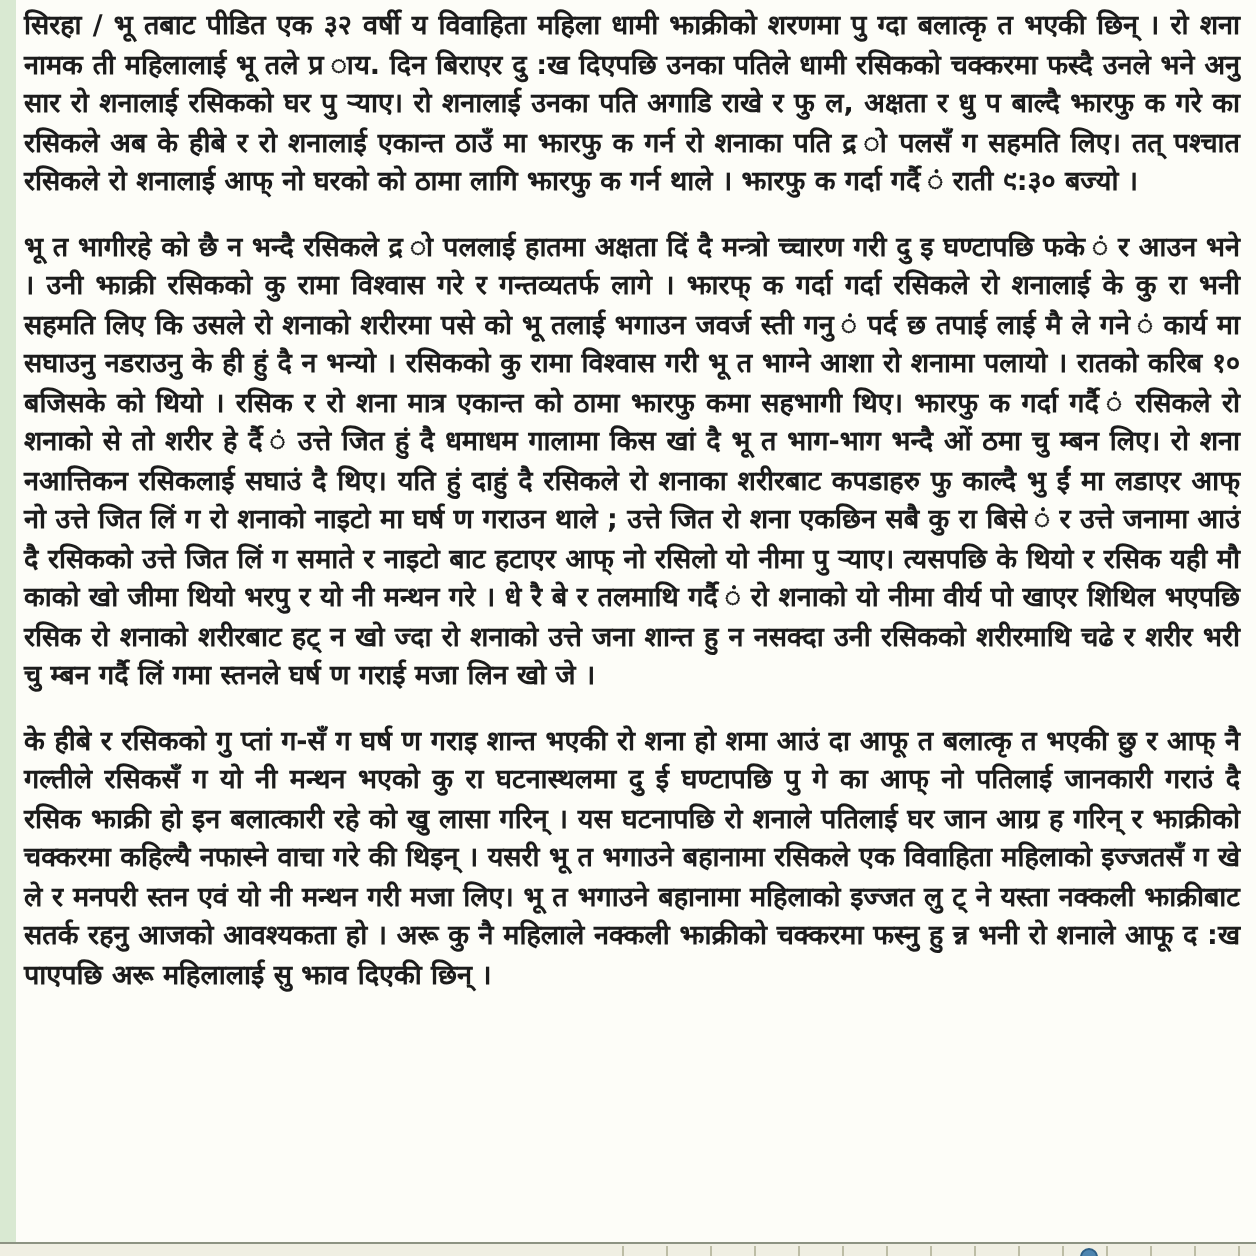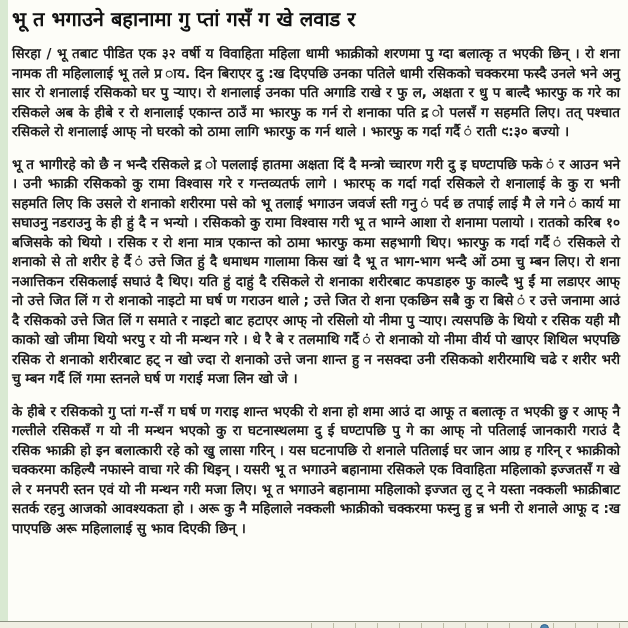--- a/index.html
+++ b/index.html
@@ -75,21 +75,20 @@
   }
 </style>
 </head>
 <body>
 
 <div class="page">
 
   <div class="left-gutter"></div>
 
   <div class="content">
-    <h1 class="article-title">भू त भगाउने  बहानामा गु प्तां गसँ ग खे लवाड र</h1>
 
     <div class="article-body">
       <p>सिरहा / भू तबाट पीडित एक ३२ वर्षी य विवाहिता महिला धामी झाक्रीको  शरणमा पु ग्दा बलात्कृ त भएकी छिन् । रो शना नामक ती महिलालाई  भू तले  प्र ाय. दिन बिराएर दु :ख दिएपछि उनका पतिले  धामी रसिकको  चक्करमा फस्दै  उनले  भने  अनु सार रो शनालाई  रसिकको  घर पु ऱ्याए। रो शनालाई  उनका पति अगाडि राखे र फु ल, अक्षता र धु प बाल्दै  झारफु क गरे का रसिकले  अब के हीबे र रो शनालाई  एकान्त ठाउँ मा झारफु क गर्न  रो शनाका पति द्र ो पलसँ ग सहमति लिए। तत् पश्चात रसिकले  रो शनालाई  आफ् नो  घरको  को ठामा लागि झारफु क गर्न  थाले  । झारफु क गर्दा  गर्दै ं  राती ९:३० बज्यो  ।</p>
       <p>भू त भागीरहे को  छै न भन्दै  रसिकले  द्र ो पललाई  हातमा अक्षता दिं दै  मन्त्रो च्चारण गरी दु इ  घण्टापछि फके ं र आउन भने  । उनी झाक्री रसिकको  कु रामा विश्वास गरे र गन्तव्यतर्फ  लागे  । झारफ् क गर्दा  गर्दा  रसिकले  रो शनालाई  के  कु रा भनी सहमति लिए कि उसले  रो शनाको  शरीरमा पसे को  भू तलाई  भगाउन जवर्ज स्ती गनु ं पर्द छ तपाई लाई  मै ले  गने ं कार्य मा सघाउनु  नडराउनु  के ही हुं दै न भन्यो  । रसिकको  कु रामा विश्वास गरी भू त भाग्ने  आशा रो शनामा पलायो  । रातको  करिब १० बजिसके को  थियो  । रसिक र रो शना मात्र एकान्त को ठामा झारफु कमा सहभागी थिए। झारफु क गर्दा  गर्दै ं  रसिकले  रो शनाको  से तो  शरीर हे र्दै ं उत्ते जित हुं दै  धमाधम गालामा किस खां दै  भू त भाग-भाग भन्दै  ओं ठमा चु म्बन लिए। रो शना नआत्तिकन रसिकलाई  सघाउं दै  थिए। यति हुं दाहुं दै  रसिकले  रो शनाका शरीरबाट कपडाहरु फु काल्दै  भु ईं मा लडाएर आफ् नो  उत्ते जित लिं ग रो शनाको  नाइटो मा घर्ष ण गराउन थाले ; उत्ते जित रो शना एकछिन सबै  कु रा बिसे ं र उत्ते जनामा आउं दै  रसिकको  उत्ते जित लिं ग समाते र नाइटो बाट हटाएर आफ् नो  रसिलो  यो नीमा पु ऱ्याए। त्यसपछि के  थियो  र रसिक यही मौ काको  खो जीमा थियो  भरपु र यो नी मन्थन गरे  । धे रै बे र तलमाथि गर्दै ं  रो शनाको  यो नीमा वीर्य  पो  खाएर शिथिल भएपछि रसिक रो शनाको  शरीरबाट हट् न खो ज्दा रो शनाको  उत्ते जना शान्त हु न नसक्दा उनी रसिकको  शरीरमाथि चढे र शरीर भरी चु म्बन गर्दै  लिं गमा स्तनले  घर्ष ण गराई  मजा लिन खो जे  ।</p>
       <p>के हीबे र रसिकको  गु प्तां ग-सँ ग घर्ष ण गराइ शान्त भएकी रो शना हो शमा आउं दा आफू  त बलात्कृ त भएकी छु  र आफ् नै  गल्तीले  रसिकसँ ग यो नी मन्थन भएको  कु रा घटनास्थलमा दु ई  घण्टापछि पु गे का आफ् नो  पतिलाई  जानकारी गराउं दै  रसिक झाक्री हो इन बलात्कारी रहे को  खु लासा गरिन्  । यस घटनापछि रो शनाले  पतिलाई  घर जान आग्र ह गरिन्  र झाक्रीको  चक्करमा कहिल्यै  नफास्ने  वाचा गरे की थिइन्  । यसरी भू त भगाउने  बहानामा रसिकले  एक विवाहिता महिलाको  इज्जतसँ ग खे ले  र मनपरी स्तन एवं  यो नी मन्थन गरी मजा लिए। भू त भगाउने  बहानामा महिलाको  इज्जत लु ट् ने  यस्ता नक्कली झाक्रीबाट सतर्क  रहनु  आजको  आवश्यकता हो  । अरू कु नै  महिलाले  नक्कली झाक्रीको  चक्करमा फस्नु  हु न्न भनी रो शनाले  आफू  द :ख पाएपछि अरू महिलालाई  सु झाव दिएकी छिन्  ।</p>
     </div>
   </div>
 
   <div class="bottom-bar">
     <span class="bar-dividers"></span>

